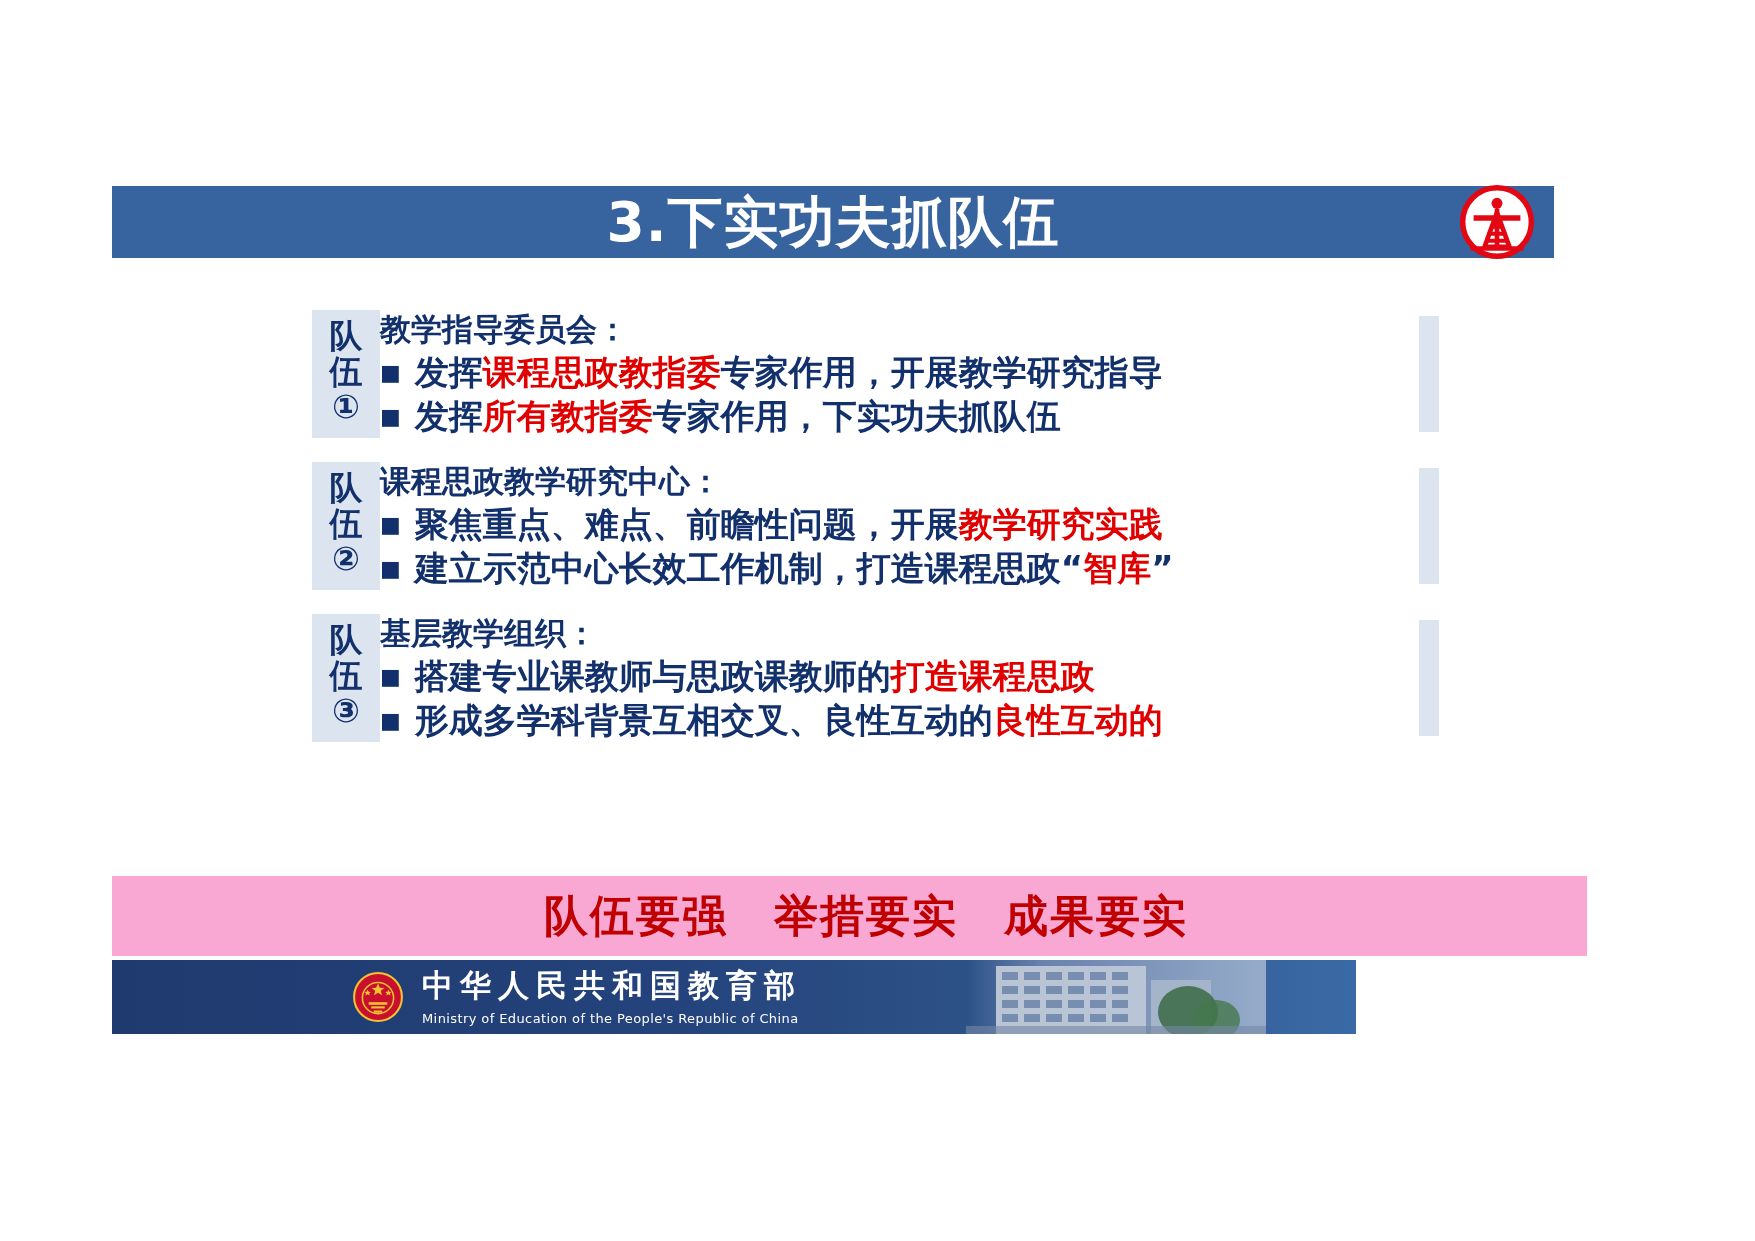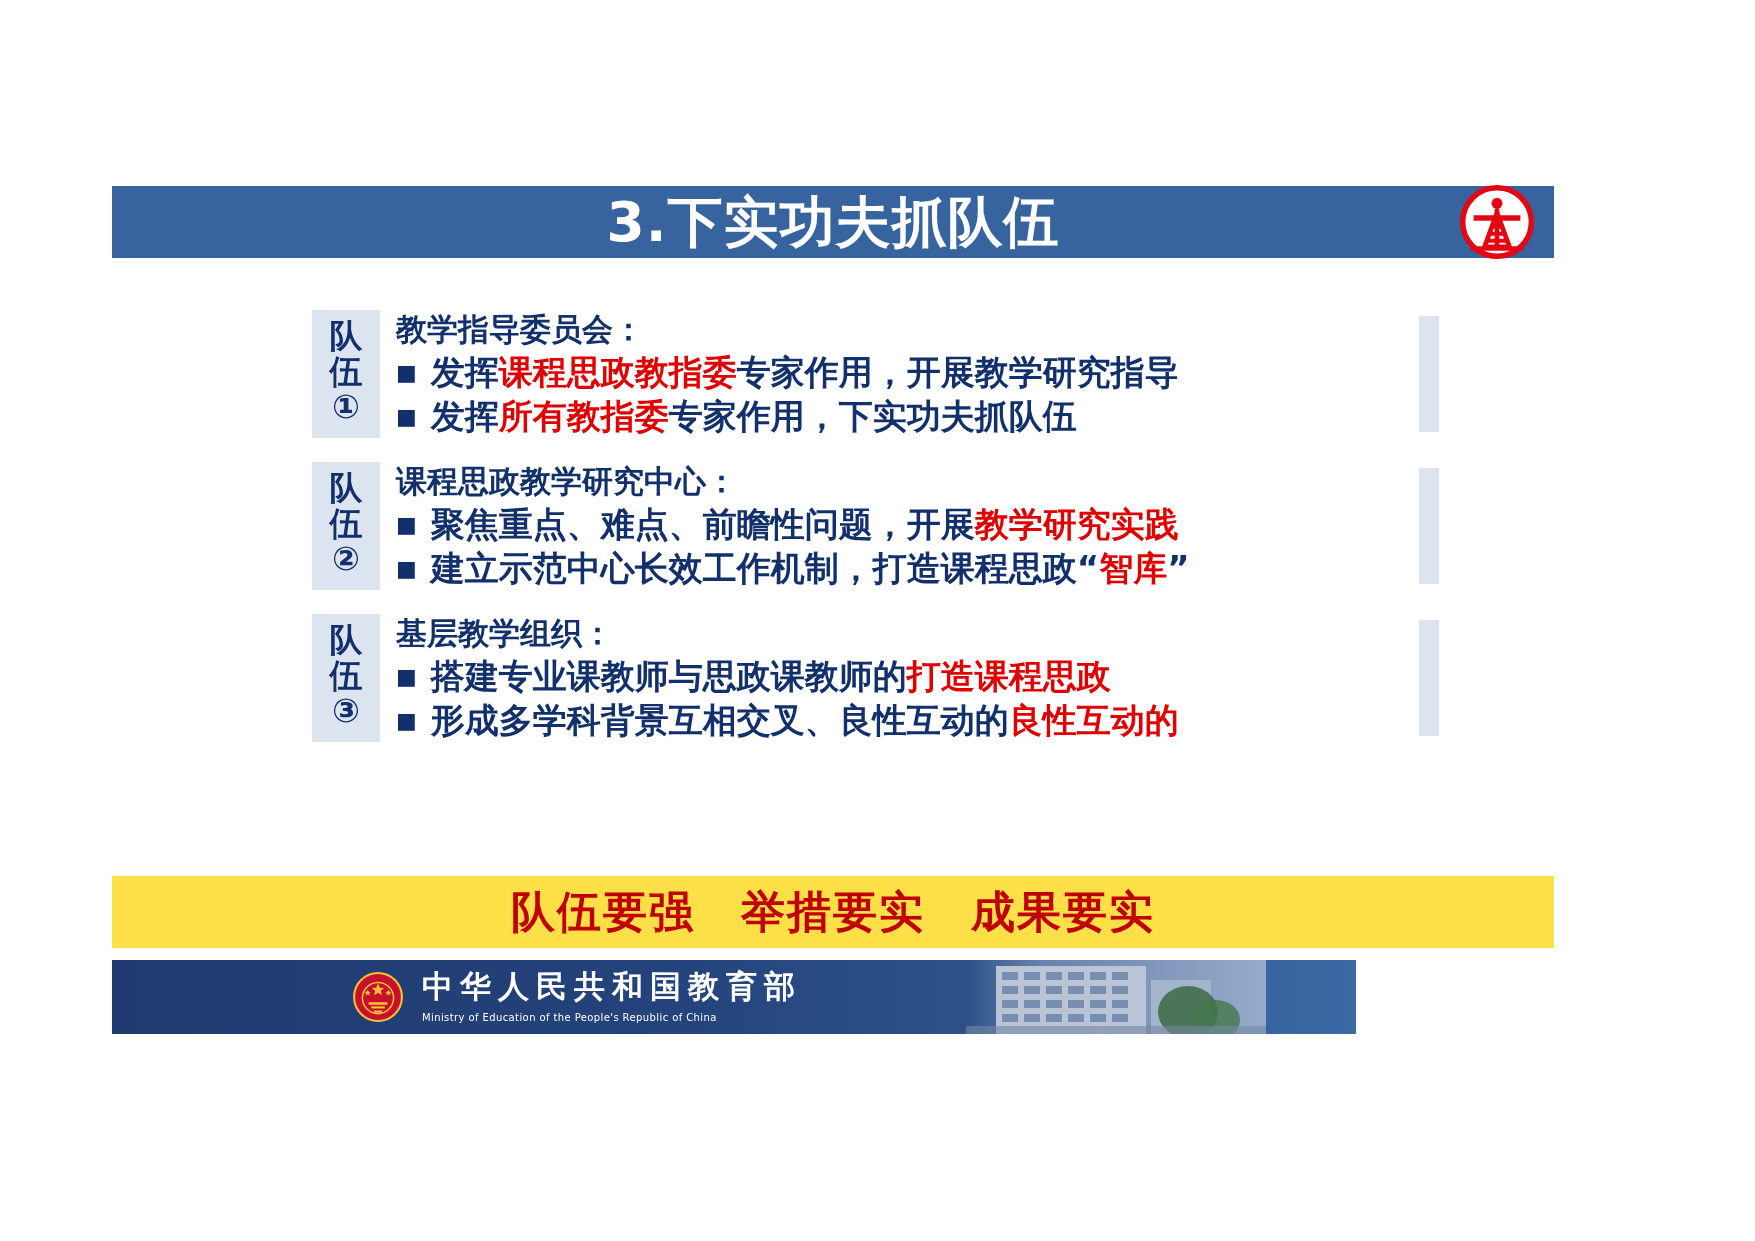--- a/index.html
+++ b/index.html
@@ -77,21 +77,20 @@
     line-height: 1.08;
     text-align: center;
     padding: 8px 0 6px 0;
     box-sizing: border-box;
     margin-left: 200px;
   }
   .block-tag span { display: block; }
 
   .block-body {
     flex: 1;
-    padding-left: 16px;
     box-sizing: border-box;
   }
 
   .block-heading {
     color: #12306B;
     font-size: 31px;
     font-weight: bold;
     line-height: 1.28;
     white-space: nowrap;
   }
@@ -121,25 +120,26 @@
     width: 20px;
     background: #DCE4F0;
   }
 
   
   .slogan-bar {
     position: absolute;
     left: 112px;
     top: 876px;
     width: 1442px;
-    height: 72px;
-    background: #fde047;
+    height: 80px;
+    background: #f9a8d4;
     display: flex;
     align-items: center;
     justify-content: center;
+    padding-left: 33px;
   }
   .slogan-text {
     color: #C00000;
     font-size: 44px;
     font-weight: bold;
     letter-spacing: 2px;
     white-space: nowrap;
   }
   .slogan-text .gap { display: inline-block; width: 46px; }
 
@@ -169,21 +169,21 @@
     color: #ffffff;
   }
   .footer-cn {
     font-size: 31px;
     font-weight: bold;
     letter-spacing: 7px;
     line-height: 1.1;
     color: #ffffff;
   }
   .footer-en {
-    font-size: 10px;
+    font-size: 13px;
     letter-spacing: 0.4px;
     line-height: 1.2;
     margin-top: 9px;
     color: #ffffff;
   }
   .footer-photo {
     position: absolute;
     right: 90px;
     top: 0;
     width: 300px;

